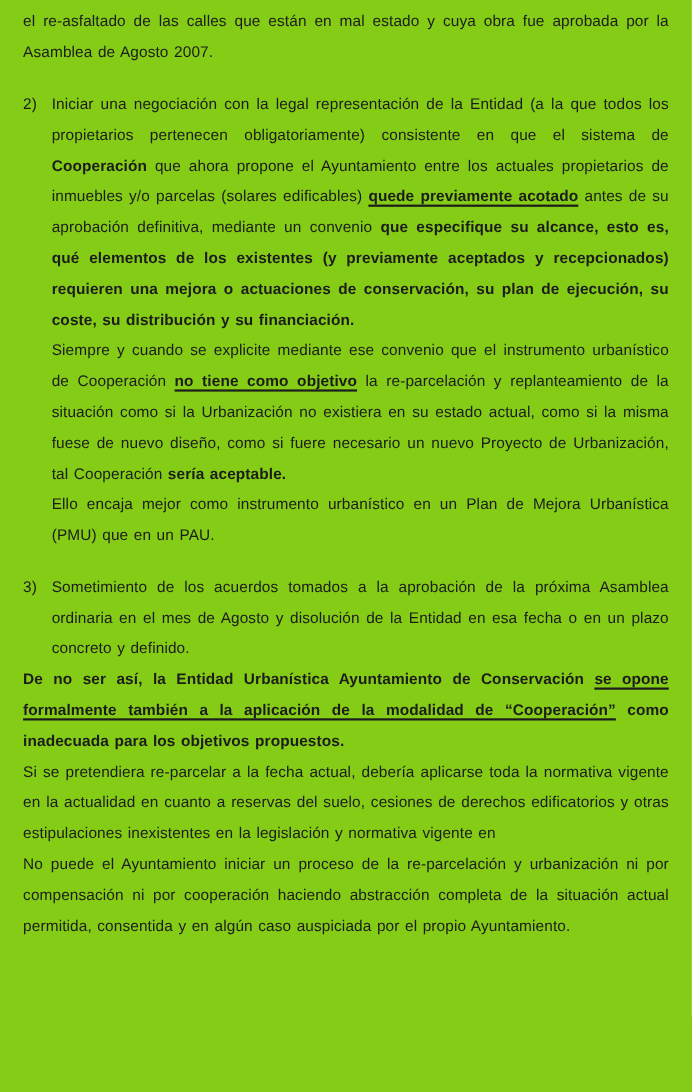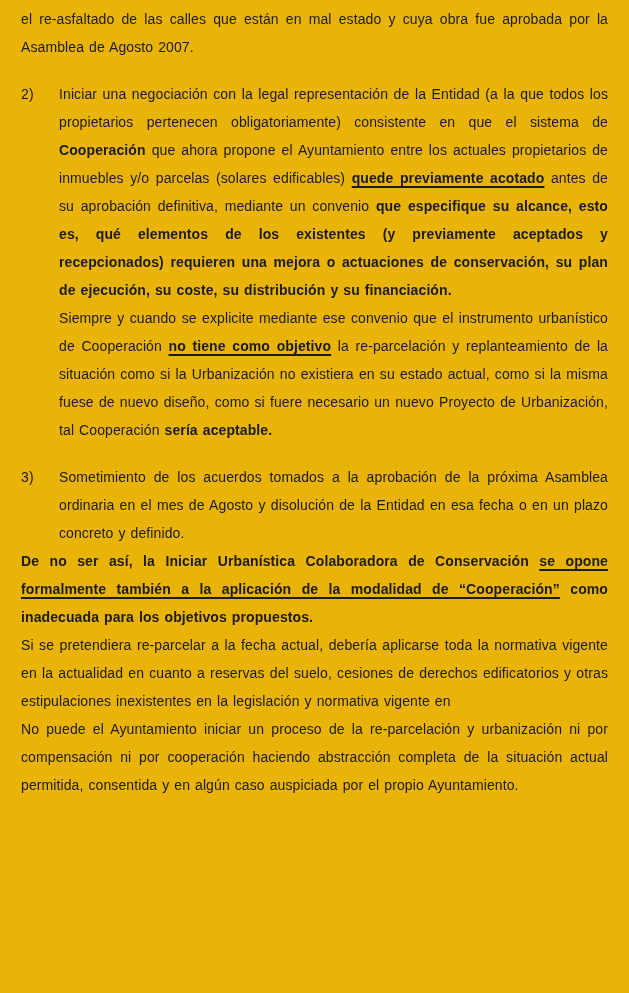--- a/index.html
+++ b/index.html
@@ -12,63 +12,64 @@
     height: 993px;
     overflow: hidden;
     font-family: "Liberation Sans", sans-serif;
     color: #1c1c1c;
   }
   .page {
     box-sizing: border-box;
     width: 629px;
     height: 993px;
     padding: 5px 21px 0 21px;
-    background: #eab308;
+    background: #84cc16;
   }
   .doc {
     font-size: 14px;
     line-height: 28px;
     text-align: justify;
     letter-spacing: 0.1px;
     word-spacing: 1px;
   }
   p.para { margin: 0; }
   .block { margin-top: 19px; }
   .block:first-child { margin-top: 0; }
   .indent { margin-left: 26px; }
   .li { display: flex; }
   .num {
     flex: none;
     width: 26px;
     text-align: left;
   }
-  .content { flex: 1; min-width: 0; margin-left: 12px; }
+  .content { flex: 1; min-width: 0; }
   .b { font-weight: bold; }
   .u {
     text-decoration: underline;
     text-underline-offset: 3px;
     text-decoration-thickness: 1.6px;
   }
 </style>
 </head>
 <body>
 
 <div class="page">
   <div class="doc" id="doc-body">
       <p class="para block indent"><span class="run">el re-asfaltado de las calles que están en mal estado y cuya obra fue aprobada por la Asamblea de Agosto 2007.</span></p>
       <div class="block li">
         <span class="num">2)</span>
         <div class="content">
           <p class="para"><span class="run">Iniciar una negociación con la legal representación de la Entidad (a la que todos los propietarios pertenecen obligatoriamente) consistente en que el sistema de </span><span class="run b">Cooperación</span><span class="run"> que ahora propone el Ayuntamiento entre los actuales propietarios de inmuebles y/o parcelas (solares edificables) </span><span class="run b u">quede previamente acotado</span><span class="run"> antes de su aprobación definitiva, mediante un convenio </span><span class="run b">que especifique su alcance, esto es, qué elementos de los existentes (y previamente aceptados y recepcionados) requieren una mejora o actuaciones de conservación, su plan de ejecución, su coste, su distribución y su financiación.</span></p>
           <p class="para"><span class="run">Siempre y cuando se explicite mediante ese convenio que el instrumento urbanístico de Cooperación </span><span class="run b u">no tiene como objetivo</span><span class="run"> la re-parcelación y replanteamiento de la situación como si la Urbanización no existiera en su estado actual, como si la misma fuese de nuevo diseño, como si fuere necesario  un nuevo Proyecto de Urbanización, tal Cooperación </span><span class="run b">sería aceptable.</span></p>
+          <p class="para"><span class="run">Ello encaja mejor como instrumento urbanístico en un Plan de Mejora Urbanística (PMU) que en un PAU.</span></p>
         </div>
       </div>
       <div class="block li">
         <span class="num">3)</span>
         <div class="content">
           <p class="para"><span class="run">Sometimiento de los acuerdos tomados a la aprobación de la próxima Asamblea ordinaria en el mes de Agosto y disolución de la Entidad en esa fecha o en un plazo concreto y definido.</span></p>
         </div>
       </div>
-      <p class="para block"><span class="run b">De no ser así, la Iniciar Urbanística Colaboradora de Conservación </span><span class="run b u">se opone formalmente también a la aplicación de la modalidad de “Cooperación”</span><span class="run b"> como inadecuada para los objetivos propuestos.</span></p>
+      <p class="para block"><span class="run b">De no ser así, la Entidad Urbanística Ayuntamiento de Conservación </span><span class="run b u">se opone formalmente también a la aplicación de la modalidad de “Cooperación”</span><span class="run b"> como inadecuada para los objetivos propuestos.</span></p>
       <p class="para block"><span class="run">Si se pretendiera re-parcelar a la fecha actual, debería aplicarse toda la normativa vigente en la actualidad en cuanto a reservas del suelo, cesiones de derechos edificatorios y otras estipulaciones inexistentes en la legislación y normativa vigente en</span></p>
       <p class="para block"><span class="run">No puede el Ayuntamiento iniciar un proceso de la re-parcelación y urbanización ni por compensación ni por cooperación haciendo abstracción completa de la situación actual permitida, consentida y en algún caso auspiciada por el propio Ayuntamiento.</span></p>
     </div>
 </div>
 
 </body></html>

